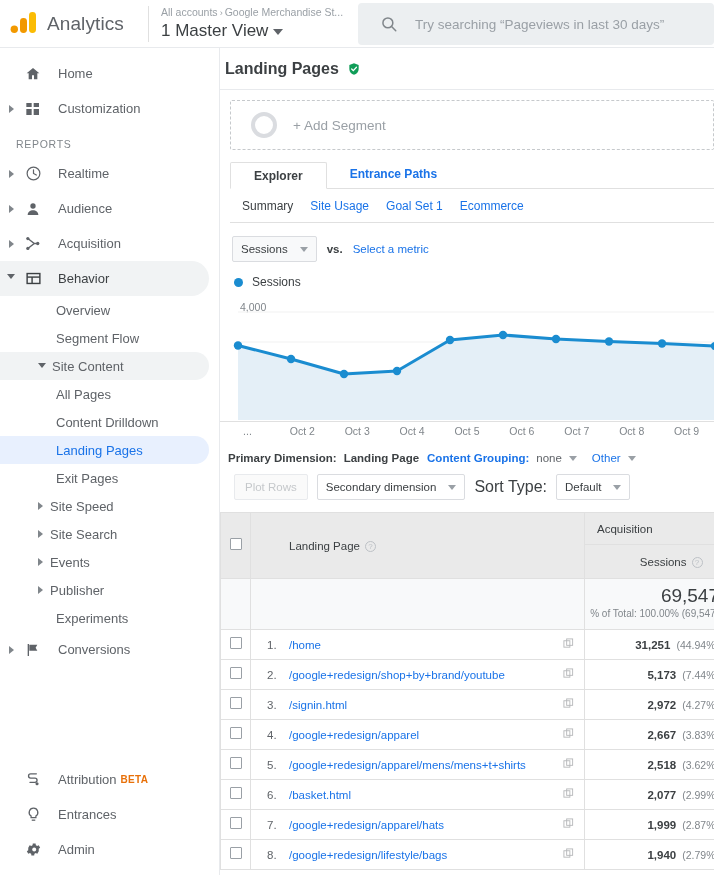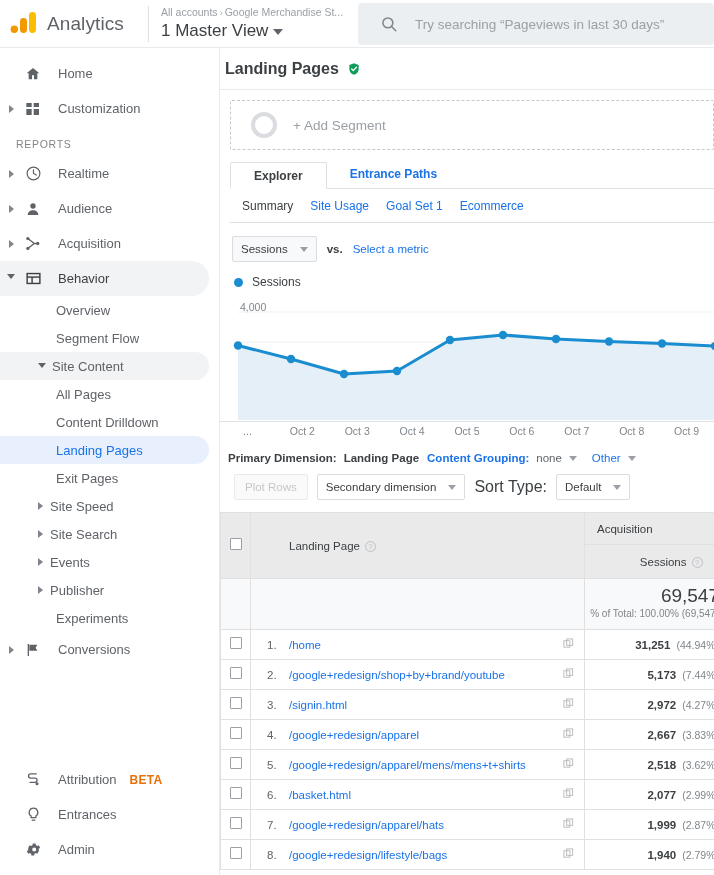--- a/index.html
+++ b/index.html
@@ -189,25 +189,25 @@
   .sub-item.hl { background: #f1f3f4; }
   .sidebar-bottom {
     position: absolute;
     bottom: 0;
     left: 0;
     right: 0;
     padding-bottom: 8px;
     background: #fff;
   }
   .beta {
-    font-size: 12px;
+    font-size: 10px;
     color: #e8710a;
     font-weight: bold;
     vertical-align: super;
-    margin-left: 13px;
+    margin-left: 4px;
     letter-spacing: .3px;
   }
 
   
   .main {
     flex: 1;
     overflow: hidden;
     background: #fff;
     position: relative;
   }

